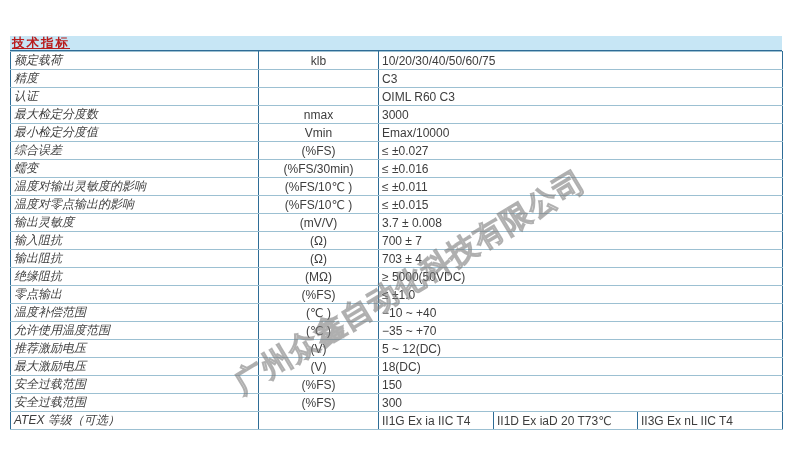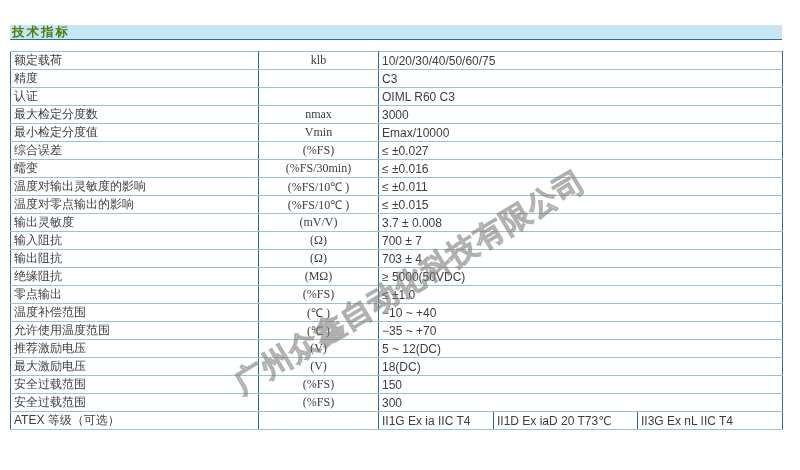--- a/index.html
+++ b/index.html
@@ -1,38 +1,38 @@
 <!DOCTYPE html>
 <html><head>
 <meta charset="utf-8">
 <style>
   html,body{margin:0;padding:0;background:#ffffff;}
   .sheet{
     position:relative;width:800px;height:470px;background:#ffffff;overflow:hidden;
     font-family:"Liberation Sans","DejaVu Sans",sans-serif;color:#3d3d3d;
   }
   .title-band{
-    position:absolute;left:10px;top:25px;width:772px;height:15px;
+    position:absolute;left:10px;top:36px;width:772px;height:15px;
     background:#c7e6f5;border-bottom:1px solid #2e6c96;box-sizing:border-box;
     font-size:12.5px;font-weight:bold;letter-spacing:2px;line-height:14px;
-    padding-left:2px;color:#4d7c0f;
+    padding-left:2px;color:#b91c1c;text-decoration:underline;
   }
   table.spec{
     position:absolute;left:10px;top:51px;width:772px;height:366px;
     border-collapse:collapse;table-layout:fixed;font-size:12px;
     border:1px solid #2e6c96;
   }
   table.spec td{
     border:1px solid #2e6c96;
     border-top-color:#9cc0d2;border-bottom-color:#9cc0d2;
     padding:0 3px;overflow:hidden;white-space:nowrap;
     color:#3d3d3d;
   }
-  td.c-label{text-align:left;}
-  td.c-unit{text-align:center;font-family:Liberation Serif, serif;}
+  td.c-label{text-align:left;font-style:italic;}
+  td.c-unit{text-align:center;}
   td.c-value{}
   .watermark{
     position:absolute;left:175px;top:262px;width:470px;
     text-align:center;white-space:nowrap;pointer-events:none;
     font-size:30px;font-weight:bold;letter-spacing:1px;
     transform:rotate(-31deg);transform-origin:50% 50%;
     color:rgba(150,150,150,0.12);
     -webkit-text-stroke:1px rgba(120,120,120,0.55);
   }
 </style>

